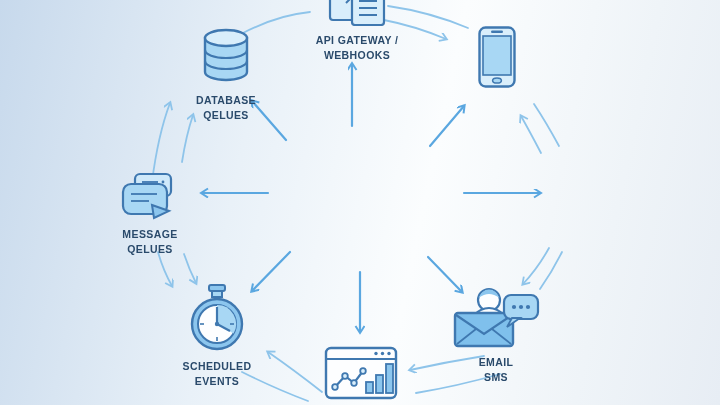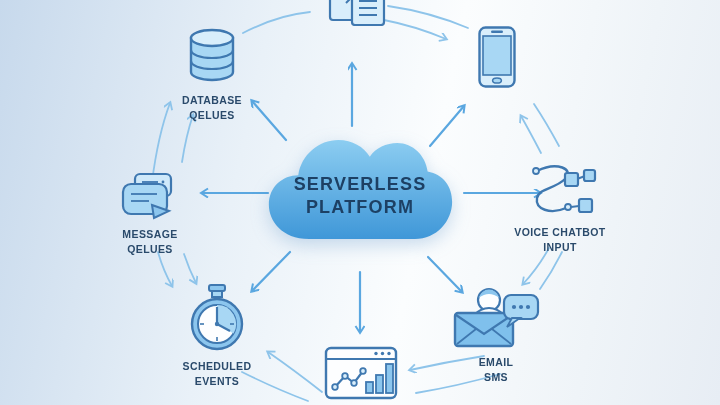--- a/index.html
+++ b/index.html
@@ -54,83 +54,56 @@
       <path d="M562,252 Q552,272 540,289"></path>
       <path d="M484,356 Q446,362 410,370" marker-end="url(#chevB)"></path>
       <path d="M500,374 Q458,386 416,393"></path>
       <path d="M322,392 Q294,370 268,352" marker-end="url(#chevB)"></path>
       <path d="M308,401 Q276,389 242,372"></path>
       <path d="M158,252 Q163,270 172,286" marker-end="url(#chevB)"></path>
       <path d="M184,254 Q189,269 196,283" marker-end="url(#chevB)"></path>
     </g>
   </svg>
 
-  <div class="cloud-wrap">
-    <svg class="icon" width="196" height="128" viewBox="0 0 200 130">
-      <defs>
-        <linearGradient id="cg" x1="0" y1="0" x2="0" y2="1">
-          <stop offset="0" stop-color="#8ccdf1"></stop>
-          <stop offset="1" stop-color="#3f97d8"></stop>
-        </linearGradient>
-      </defs>
-      <path d="M48 114 C20 114 7 95 7 79 C7 61 21 49 37 49 C40 28 58 13 78 13 C92 13 104 20 110 30 C116 21 127 16 138 16 C154 16 167 29 169 45 C185 48 194 60 194 76 C194 96 178 114 156 114 Z" fill="url(#cg)"></path>
-    </svg>
-    <div class="cloud-text">
-      <div>SERVERLESS</div>
-      <div>PLATFORM</div>
-    </div>
-  </div>
 
-  <div class="node" style="left:154px;top:28px;width:116px;">
+  <div class="node" style="left:168px;top:28px;width:116px;">
     <svg class="icon" width="54" height="58" viewBox="0 0 54 58">
       <path d="M6,10 L6,44 A21,8 0 0 0 48,44 L48,10 Z" fill="#a8d7f4" stroke="#3f78b0" stroke-width="2.4"></path>
       <path d="M6,22 A21,8 0 0 0 48,22" fill="none" stroke="#3f78b0" stroke-width="2.2"></path>
       <path d="M6,33 A21,8 0 0 0 48,33" fill="none" stroke="#3f78b0" stroke-width="2.2"></path>
       <ellipse cx="27" cy="10" rx="21" ry="8" fill="#d9eefb" stroke="#3f78b0" stroke-width="2.4"></ellipse>
     </svg>
     <div class="nlabel">
       <div>DATABASE</div>
       <div>QELUES</div>
     </div>
   </div>
 
   <div class="node" style="left:292px;top:-16px;width:130px;">
     <svg class="icon" width="62" height="42" viewBox="0 0 62 42">
       <rect x="4" y="2" width="30" height="34" rx="3" fill="#d9eefb" stroke="#3f78b0" stroke-width="2.2"></rect>
       <path d="M11,14 L25,14 M20,9 L25,14 L20,19" fill="none" stroke="#3f78b0" stroke-width="2"></path>
       <rect x="26" y="8" width="32" height="33" rx="3" fill="#d9eefb" stroke="#3f78b0" stroke-width="2.2"></rect>
       <path d="M33,17 L51,17 M33,24 L51,24 M33,31 L51,31" fill="none" stroke="#3f78b0" stroke-width="2"></path>
     </svg>
+    <div class="nlabel">
+      <div>API GATEWAY /</div>
+      <div>WEBHOOKS</div>
+    </div>
   </div>
 
   <div class="node" style="left:437px;top:26px;width:120px;">
     <svg class="icon" width="38" height="62" viewBox="0 0 38 62">
       <rect x="1.5" y="1.5" width="35" height="59" rx="6" fill="#d9eefb" stroke="#3f78b0" stroke-width="2.4"></rect>
       <rect x="5" y="10" width="28" height="39" fill="#a8d7f4" stroke="#3f78b0" stroke-width="1.6"></rect>
       <rect x="13" y="4.5" width="12" height="2.6" rx="1.3" fill="#3f78b0"></rect>
       <ellipse cx="19" cy="54.5" rx="4.4" ry="2.6" fill="#a8d7f4" stroke="#3f78b0" stroke-width="1.5"></ellipse>
     </svg>
   </div>
 
-  <div class="node" style="left:499px;top:162px;width:122px;">
-    <svg class="icon" width="78" height="56" viewBox="0 0 78 56">
-      <path d="M16,9 C36,-1 54,7 44,17 C34,27 18,26 16,36 C14,47 29,53 45,46" fill="none" stroke="#3f78b0" stroke-width="2.4"></path>
-      <circle cx="15" cy="9" r="3" fill="#d9eefb" stroke="#3f78b0" stroke-width="1.8"></circle>
-      <circle cx="47" cy="45" r="3" fill="#d9eefb" stroke="#3f78b0" stroke-width="1.8"></circle>
-      <line x1="56" y1="17" x2="64" y2="14" stroke="#3f78b0" stroke-width="2"></line>
-      <rect x="44" y="11" width="13" height="13" rx="2" fill="#a8d7f4" stroke="#3f78b0" stroke-width="2.2"></rect>
-      <rect x="63" y="8" width="11" height="11" rx="2" fill="#a8d7f4" stroke="#3f78b0" stroke-width="2.2"></rect>
-      <line x1="50" y1="45" x2="58" y2="44" stroke="#3f78b0" stroke-width="2"></line>
-      <rect x="58" y="37" width="13" height="13" rx="2" fill="#a8d7f4" stroke="#3f78b0" stroke-width="2.2"></rect>
-    </svg>
-    <div class="nlabel">
-      <div>VOICE CHATBOT</div>
-      <div>INPUT</div>
-    </div>
-  </div>
 
   <div class="node" style="left:446px;top:286px;width:100px;justify-content:space-between;">
     <svg class="icon" width="88" height="62" viewBox="0 0 88 62">
       <circle cx="37" cy="14" r="11" fill="#fdfeff" stroke="#3f78b0" stroke-width="2.2"></circle>
       <path d="M26.5,12 Q30,3.5 37,3.5 Q44,3.5 47.5,12 Q42,8 37,8 Q32,8 26.5,12 Z" fill="#8cc6ee"></path>
       <path d="M22,29 Q29,22 37,22 Q45,22 52,29" fill="#fdfeff" stroke="#3f78b0" stroke-width="2"></path>
       <rect x="3" y="27" width="58" height="33" rx="3" fill="#7fc0ec" stroke="#3f78b0" stroke-width="2.4"></rect>
       <path d="M4,29 L32,48 L60,29" fill="none" stroke="#3f78b0" stroke-width="2.2"></path>
       <path d="M5,58 L24,43 M59,58 L40,43" fill="none" stroke="#3f78b0" stroke-width="1.8"></path>
       <rect x="52" y="9" width="34" height="24" rx="7" fill="#a8d7f4" stroke="#3f78b0" stroke-width="2.2"></rect>

